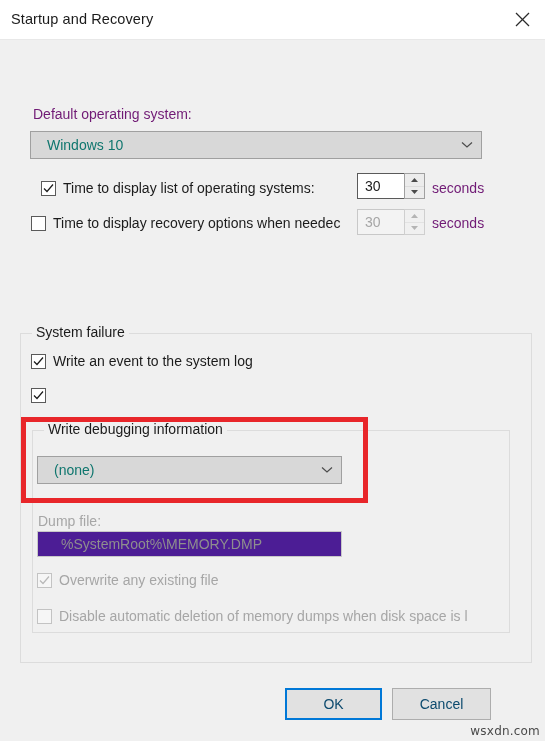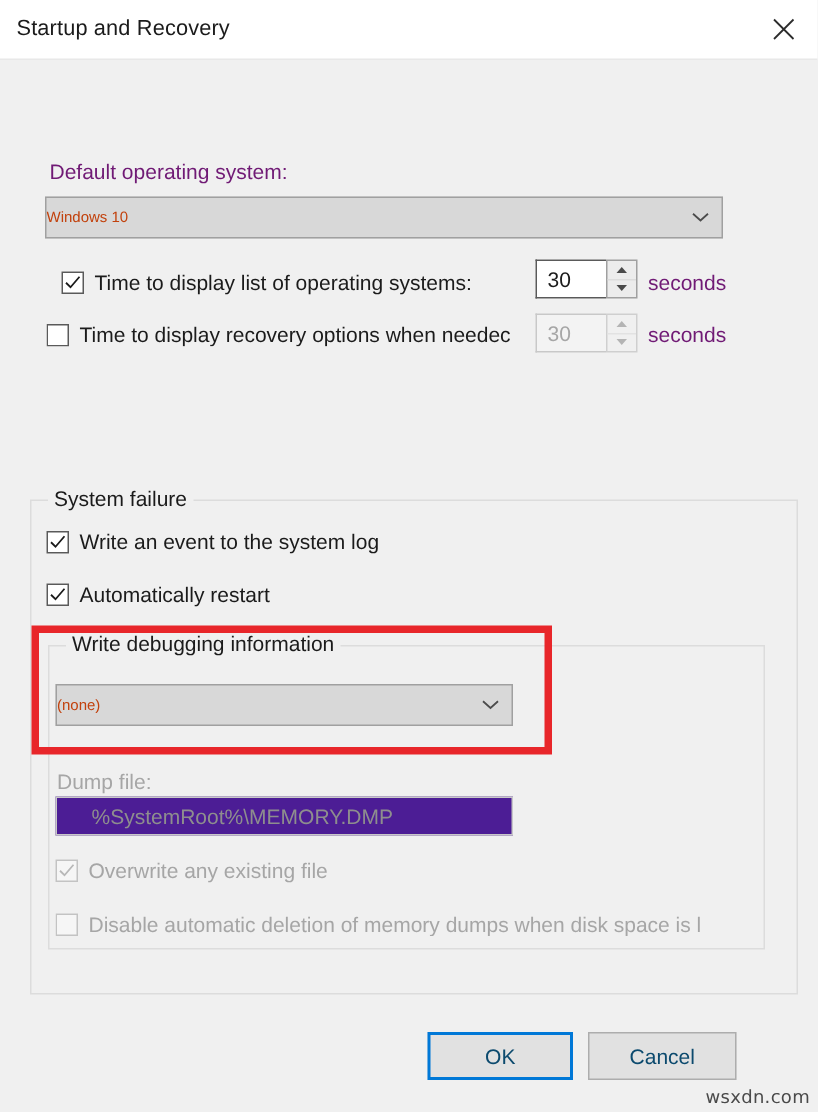--- a/index.html
+++ b/index.html
@@ -79,23 +79,23 @@
   .combobox {
     position: absolute;
     background: #d8d8d8;
     border: 1px solid #a0a0a0;
     box-sizing: border-box;
     display: flex;
     align-items: center;
     cursor: default;
   }
   .combobox .cb-text {
-    font-size: 10px;
-    color: #c2410c;
-    padding-left: 0;
+    font-size: 14px;
+    color: #0f766e;
+    padding-left: 16px;
     white-space: nowrap;
     flex: 1 1 auto;
     overflow: hidden;
   }
   .combobox .cb-arrow {
     width: 28px;
     display: flex;
     align-items: center;
     justify-content: center;
     flex: 0 0 auto;
@@ -308,21 +308,20 @@
     </span>
     <span class="cb-label">Write an event to the system log</span>
   </div>
 
   <div class="checkrow" style="left:31px; top:388px;">
     <span class="cbox">
       <svg width="11" height="11" viewBox="0 0 11 11">
         <polyline points="1,5.5 4,8.5 10,1.5" fill="none" stroke="#1b1b1b" stroke-width="1.2"></polyline>
       </svg>
     </span>
-    <span class="cb-label">Automatically restart</span>
   </div>
 
   <div class="groupbox" style="left:32px; top:430px; width:478px; height:203px;">
     <div class="group-label">Write debugging information</div>
   </div>
 
   <div class="combobox" style="left:37px; top:456px; width:305px; height:28px;">
     <span class="cb-text">(none)</span>
     <span class="cb-arrow">
       <svg width="12" height="8" viewBox="0 0 12 8">

